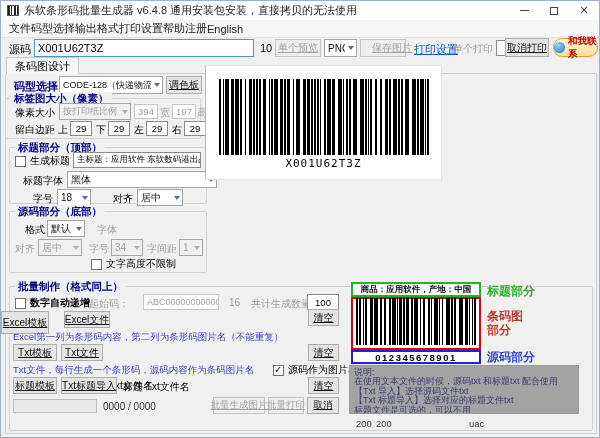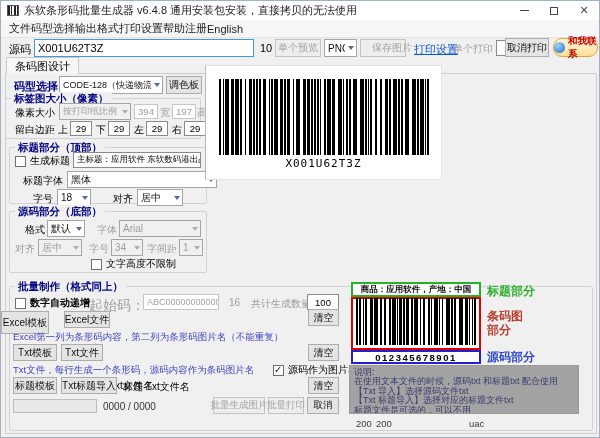--- a/index.html
+++ b/index.html
@@ -17,21 +17,21 @@
   
   .menubar{position:absolute;left:0;top:19px;width:100%;height:18px;background:#f6f6f6;border-bottom:1px solid #e3e3e3;display:flex;align-items:center;padding-left:8px;gap:0;}
   .menuitem{font-size:11px;color:#222;white-space:nowrap;}
   
   .lbl{font-size:11px;color:#000;white-space:nowrap;}
   .lbl.dis{color:#9e9e9e;}
   .lbl.navy{color:#000080;font-weight:bold;}
   .tb{border:1px solid #8a8a8a;background:#fff;font-size:11px;padding:0 3px;display:flex;align-items:center;white-space:nowrap;overflow:hidden;}
   .tb.focus{border-color:#4a94d8;}
   .tb.dis{color:#a2a2a2;border-color:#c6c6c6;}
-  .btn{border:1px solid #adadad;background:#e4e4e4;font-size:11px;color:#111;display:flex;align-items:center;justify-content:center;white-space:nowrap;padding:0 4px;}
+  .btn{border:1px solid #adadad;background:#e4e4e4;font-size:11px;color:#111;display:flex;align-items:center;justify-content:center;white-space:nowrap;padding:0 4px;text-decoration:underline;}
   .btn.dis{color:#a3a3a3;border-color:#c3c3c3;background:#eeeeee;}
   .combo{border:1px solid #a5a5a5;background:#fff;font-size:10px;color:#111;display:flex;align-items:center;justify-content:space-between;padding:0 2px 0 3px;white-space:nowrap;overflow:hidden;}
   .combo .txt{overflow:hidden;white-space:nowrap;}
   .arr{width:0;height:0;border-left:3px solid transparent;border-right:3px solid transparent;border-top:4px solid #4d6e96;flex:none;margin-left:3px;}
   .combo.dis{background:#f0f0f0;color:#9e9e9e;}
   .combo.dis .arr{border-top-color:#b0b0b0;}
   .link{font-size:11px;color:#0a58c8;text-decoration:underline;white-space:nowrap;}
   .cb{width:11px;height:11px;border:1px solid #707070;background:#fff;display:inline-block;position:relative;flex:none;}
   .cb.checked::after{content:"✓";position:absolute;top:-2px;left:0px;font-size:10px;font-weight:bold;color:#1a1a1a;}
   .cbrow{display:flex;align-items:center;gap:4px;position:absolute;}
@@ -164,24 +164,20 @@
 
   <div class="group" style="left:8px;top:210px;width:198px;height:62px;">
     <span class="glabel">源码部分（底部）</span>
   </div>
   <span class="lbl abs" style="left:24px;top:222px;font-size:10px;">格式</span>
   <div class="combo abs" style="left:46px;top:219px;width:38px;height:17px;">
       <span class="txt">默认</span>
       <span class="arr"></span>
     </div>
   <span class="lbl dis abs" style="left:96px;top:222px;font-size:10px;">字体</span>
-  <div class="combo dis abs" style="left:118px;top:219px;width:82px;height:17px;">
-      <span class="txt">Arial</span>
-      <span class="arr"></span>
-    </div>
   <span class="lbl dis abs" style="left:14px;top:241px;font-size:10px;">对齐</span>
   <div class="combo dis abs" style="left:37px;top:238px;width:44px;height:17px;">
       <span class="txt">居中</span>
       <span class="arr"></span>
     </div>
   <span class="lbl dis abs" style="left:88px;top:241px;font-size:10px;">字号</span>
   <div class="combo dis abs" style="left:110px;top:238px;width:32px;height:17px;">
       <span class="txt">34</span>
       <span class="arr"></span>
     </div>
@@ -195,21 +191,21 @@
     <span class="lbl" style="font-size:10px;">文字高度不限制</span>
   </div>
 
   <div class="group" style="left:8px;top:285px;width:584px;height:145px;">
     <span class="glabel">批量制作（格式同上）</span>
   </div>
   <div class="cbrow" style="left:14px;top:295px;">
     <span class="cb"></span>
     <span class="lbl" style="font-size:10px;font-weight:bold;">数字自动递增</span>
   </div>
-  <span class="lbl dis abs" style="left:88px;top:296px;font-size:14px;text-align:right;">起始码：</span>
+  <span class="lbl dis abs" style="left:88px;top:296px;font-size:10px;text-align:right;">起始码：</span>
   <div class="tb dis abs" style="left:142px;top:293px;width:76px;height:16px;font-size:9px;">ABC0000000000001</div>
   <span class="lbl dis abs" style="left:228px;top:296px;font-size:10px;">16</span>
   <span class="lbl dis abs" style="left:250px;top:296px;font-size:10px;">共计生成数量</span>
   <div class="tb abs" style="left:306px;top:293px;width:32px;height:16px;font-size:9.5px;justify-content:center;">100</div>
 
   <div class="btn abs" style="left:0;top:310px;width:48px;height:23px;font-size:10px;">Excel模板</div>
   <div class="btn abs" style="left:63px;top:310px;width:46px;height:17px;font-size:10px;">Excel文件</div>
   <div class="btn abs" style="left:307px;top:308px;width:31px;height:17px;font-size:10px;">清空</div>
   <span class="hint abs" style="left:12px;top:330px;">Excel第一列为条形码内容，第二列为条形码图片名（不能重复）</span>
 

